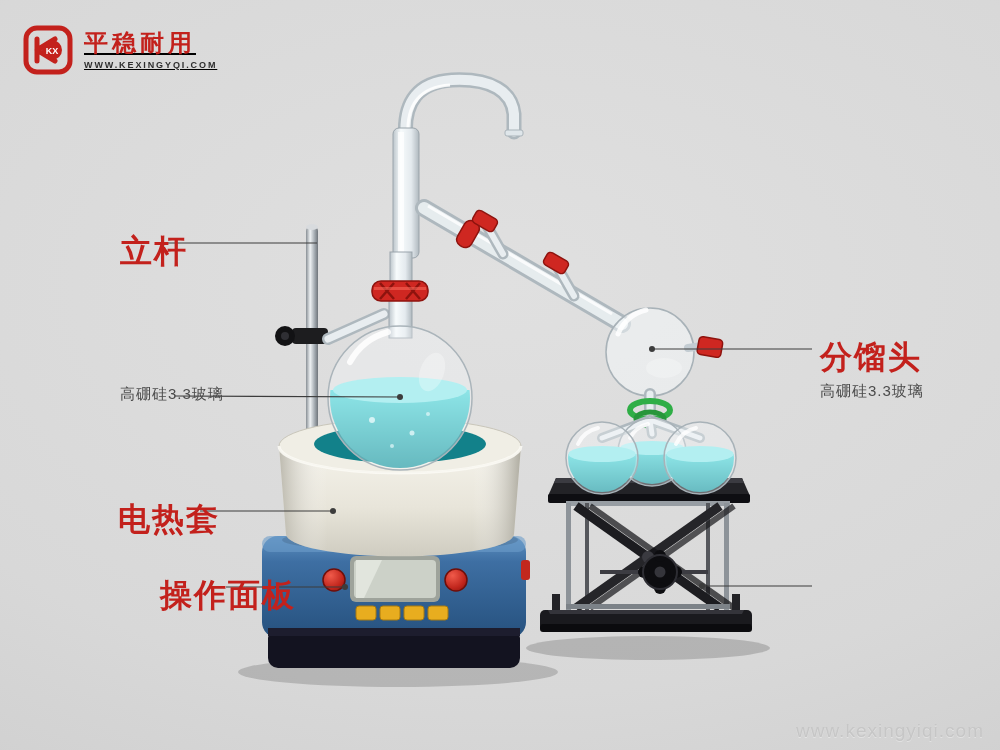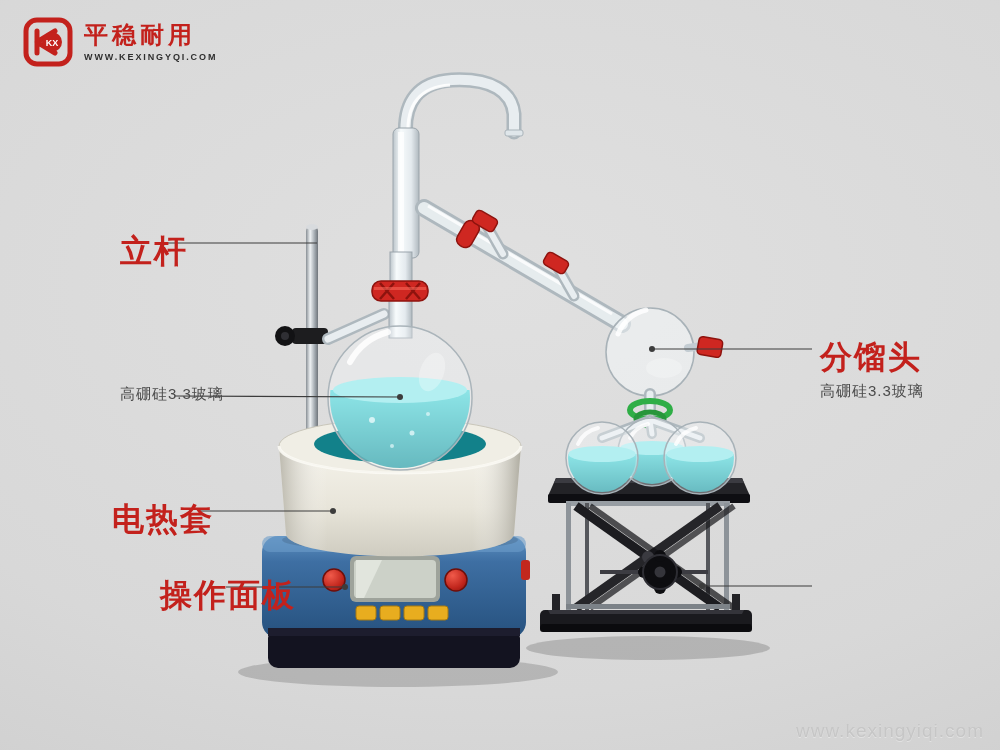--- a/index.html
+++ b/index.html
@@ -6,21 +6,21 @@
   body {
     background:#bdbdbd;
     font-family:"Liberation Sans","DejaVu Sans",sans-serif;
   }
   .stage {
     position:relative; width:1000px; height:750px; overflow:hidden;
     background: radial-gradient(130% 105% at 50% 38%, #e0e0e0 0%, #d8d8d8 52%, #c7c7c7 100%);
   }
   .scene-svg { position:absolute; left:0; top:0; width:1000px; height:750px; }
 
-  .logo { position:absolute; left:22px; top:16px; display:flex; align-items:center; gap:10px; }
+  .logo { position:absolute; left:22px; top:24px; display:flex; align-items:center; gap:10px;text-decoration:underline; }
   .logo-text { display:flex; flex-direction:column; }
   .logo-brand { color:var(--label-red,#c3211c); font-size:24px; font-weight:700; letter-spacing:4px; line-height:1.05; }
   .logo-site  { color:#2e2e2e; font-size:9px; font-weight:600; letter-spacing:1.9px; margin-top:4px;text-align:right; }
 
   .callout { position:absolute; }
   .callout-title { color:var(--label-red,#c3211c); font-size:32px; font-weight:600; letter-spacing:2px; white-space:nowrap; }
   .callout-sub   { color:#4b4b4b; font-size:15px; margin-top:2px; letter-spacing:1px; white-space:nowrap; }
 
   .watermark { position:absolute; right:16px; bottom:8px; color:#c6c6c6; font-size:19px; letter-spacing:1px;
                text-shadow:0 1px 0 rgba(255,255,255,0.35); }
@@ -306,21 +306,21 @@
   </div>
 
   <div class="callout" style="left:120px; top:230px;">
     <div class="callout-title">立杆</div>
   </div>
 
   <div class="callout" style="left:120px; top:383px;">
     <div class="callout-sub">高硼硅3.3玻璃</div>
   </div>
 
-  <div class="callout" style="left:112px; top:498px;">
+  <div class="callout" style="left:118px; top:498px;">
     <div class="callout-title">电热套</div>
   </div>
 
   <div class="callout" style="left:118px; top:574px;margin-left:42px;">
     <div class="callout-title">操作面板</div>
   </div>
 
   <div class="callout" style="left:820px; top:336px;">
     <div class="callout-title">分馏头</div>
     <div class="callout-sub">高硼硅3.3玻璃</div>

